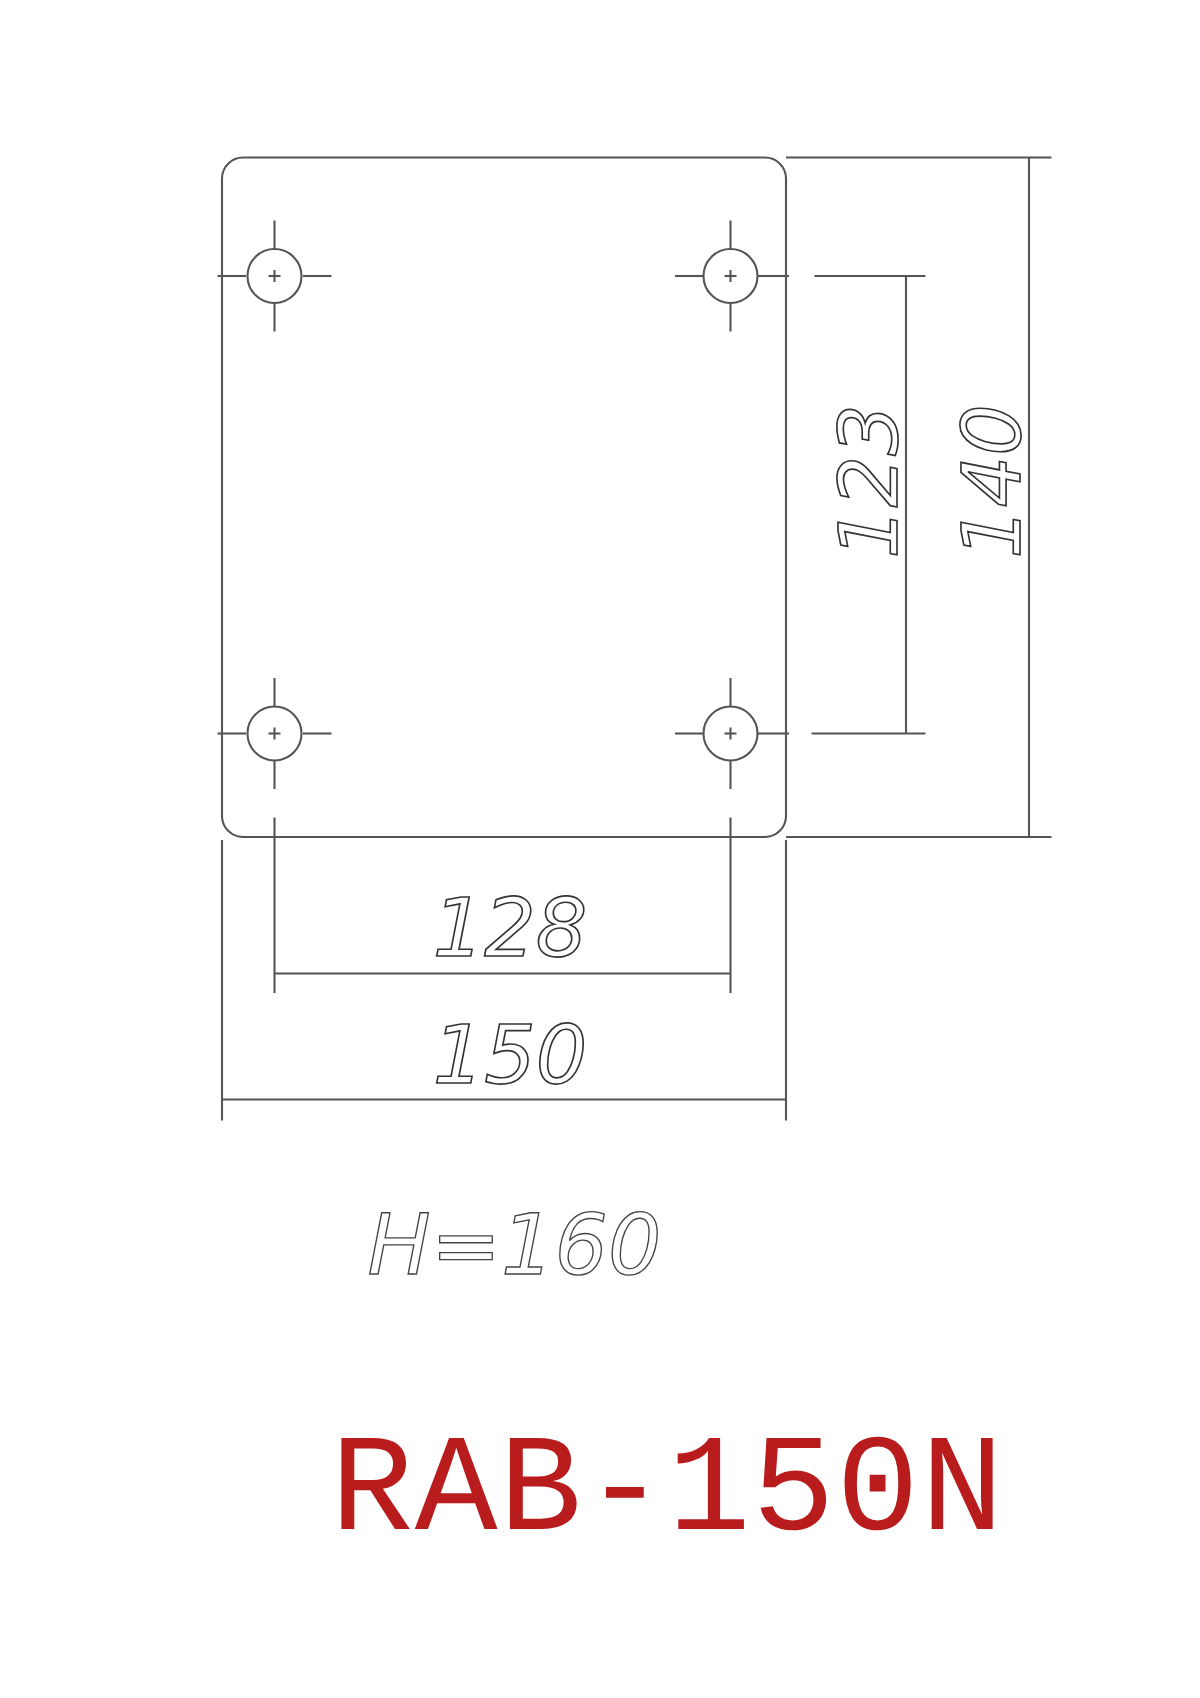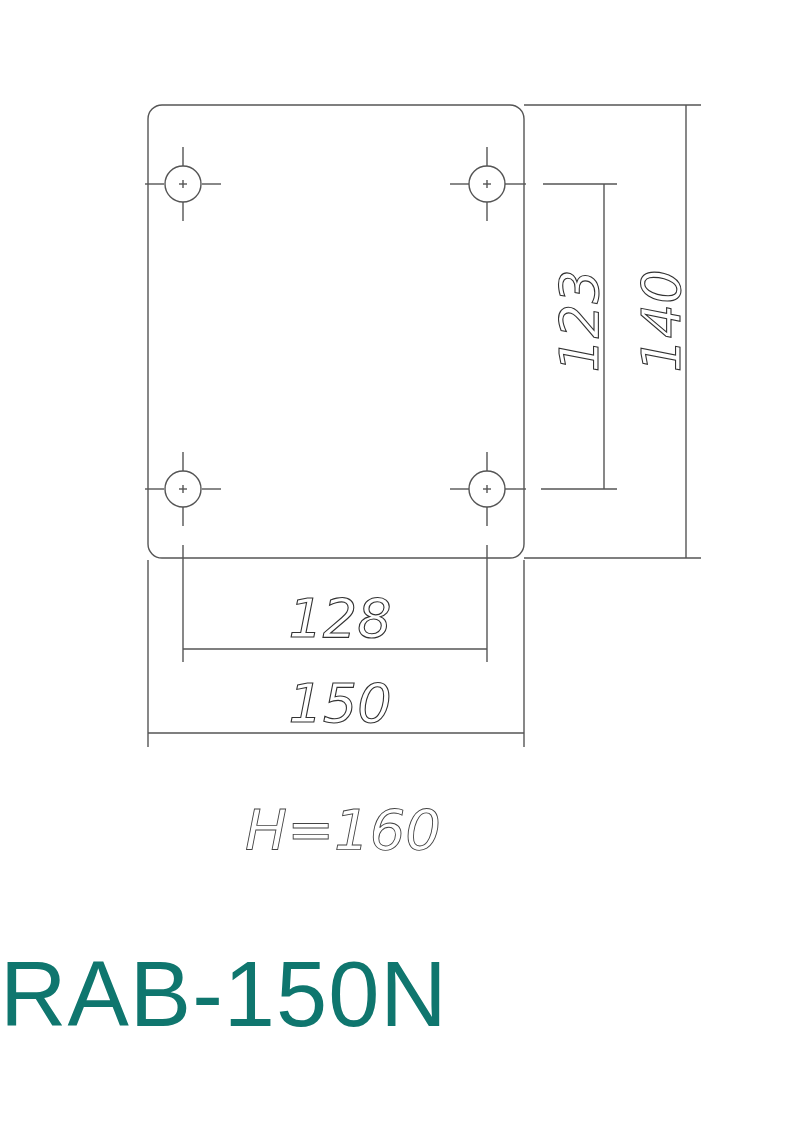--- a/index.html
+++ b/index.html
@@ -1,21 +1,21 @@
 <!DOCTYPE html>
 <html><head>
   <meta charset="utf-8">
   <style>
     html, body { margin: 0; padding: 0; background: #ffffff; }
     body { width: 800px; height: 1132px; position: relative; overflow: hidden; }
     #drawing { position: absolute; left: 0; top: 0; width: 800px; height: 1132px; }
     .dimtext { font-family: "DejaVu Sans", sans-serif; font-weight: 100; fill: none; stroke: #333; stroke-width: 1.1; font-style: italic; }
     .model {
-      position: absolute; left: 0; top: 942px; width: 670px; text-align: left;
-      font-family: Liberation Sans, sans-serif; font-size: 92px; color: #0f766e; letter-spacing: 1px;
+      position: absolute; left: 0; top: 942px; width: 670px; text-align: right;
+      font-family: Liberation Mono, monospace; font-size: 92px; color: #b91c1c; letter-spacing: 1px;
     }
   </style>
 </head>
 <body>
 
 <svg id="drawing" viewBox="0 0 800 1132" xmlns="http://www.w3.org/2000/svg">
   <g stroke="#555" stroke-width="1.4" fill="none">
 
     <rect x="148" y="105" width="376" height="453" rx="14" ry="14"></rect>
 

